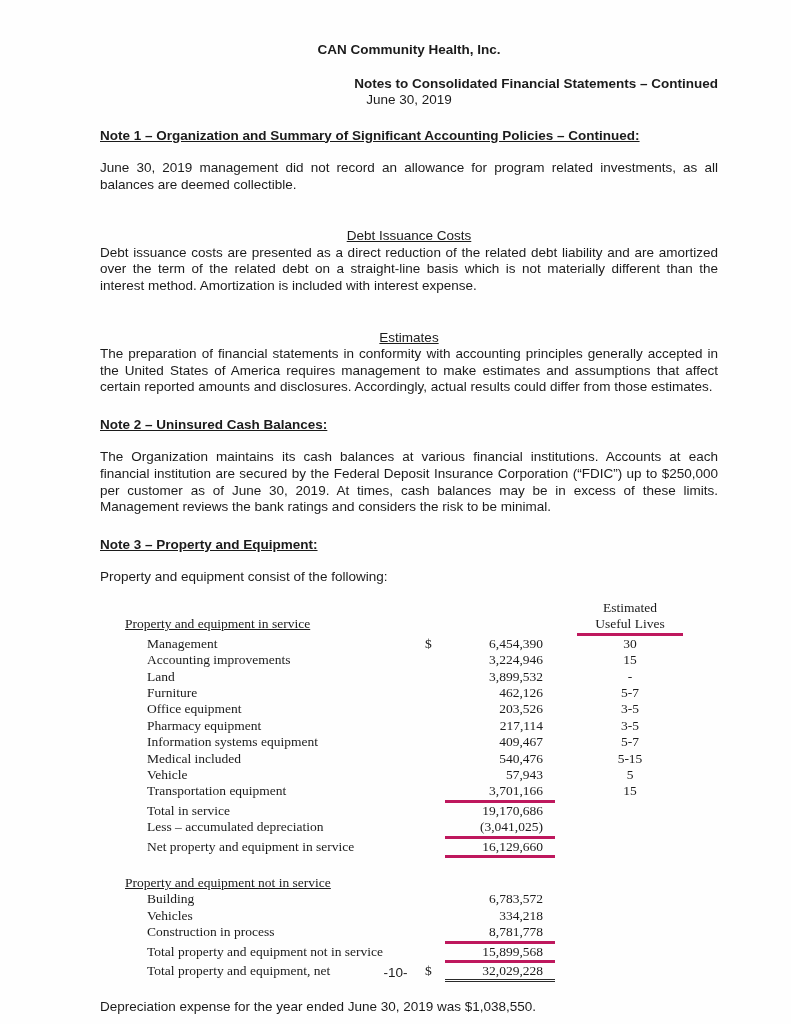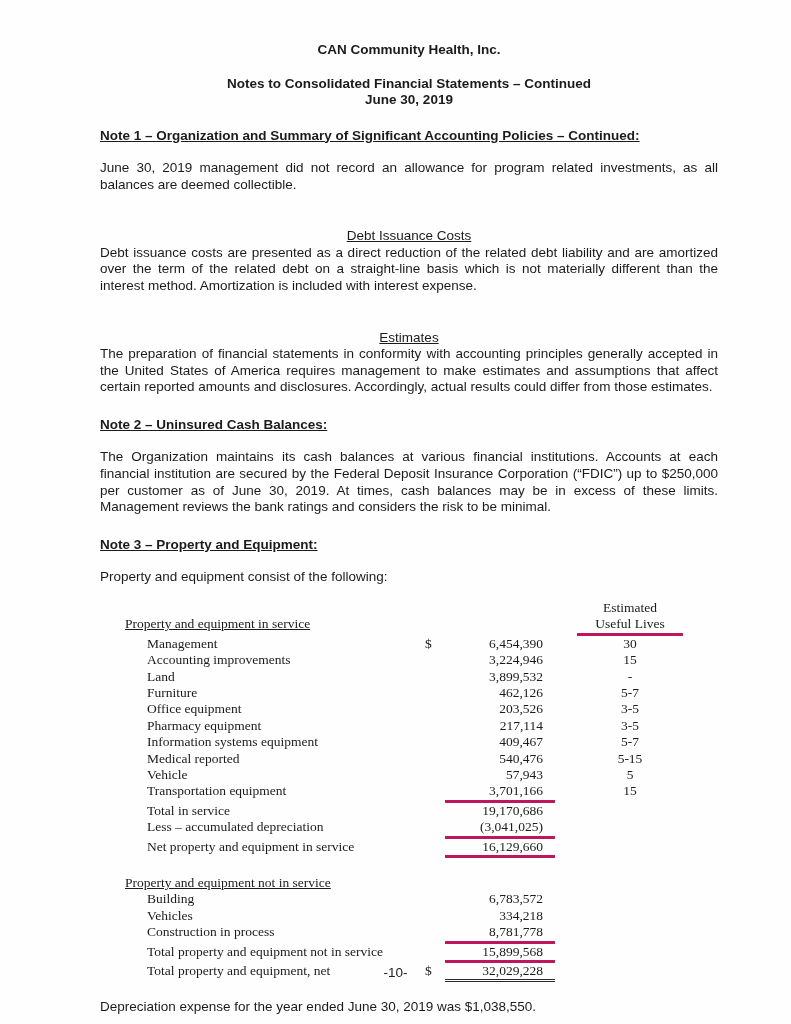--- a/index.html
+++ b/index.html
@@ -14,25 +14,25 @@
     margin: 0 auto;
     background: #fefefe;
     font-family: "Liberation Sans", sans-serif;
     font-size: 13.5px;
     color: #1b1b1b;
     overflow: hidden;
   }
   .content {
     padding: 42px 73px 0 100px;
   }
-  .center { text-align: center; font-weight: bold; }
+  .center { text-align: center; }
   .uline { text-decoration: underline; }
 
   .doc-header-org { font-weight: bold; }
-  .doc-header-title { font-weight: bold; margin-top: 19px; }
+  .doc-header-title { font-weight: bold; margin-top: 19px; text-align: right; }
   .doc-header-date { margin-top: 1px; line-height: 16.5px; }
 
   .note-heading {
     font-weight: bold;
     text-decoration: underline;
     margin-top: 19px;
     line-height: 16.5px;
   }
   .para {
     text-align: justify;
@@ -161,21 +161,21 @@
         <span class="c-amt">217,114</span>
         <span class="c-life">3-5</span>
       </div>
       <div class="t-row">
         <span class="c-label indent">Information systems equipment</span>
         <span class="c-cur"></span>
         <span class="c-amt">409,467</span>
         <span class="c-life">5-7</span>
       </div>
       <div class="t-row">
-        <span class="c-label indent">Medical reported</span>
+        <span class="c-label indent">Medical included</span>
         <span class="c-cur"></span>
         <span class="c-amt">540,476</span>
         <span class="c-life">5-15</span>
       </div>
       <div class="t-row">
         <span class="c-label indent">Vehicle</span>
         <span class="c-cur"></span>
         <span class="c-amt">57,943</span>
         <span class="c-life">5</span>
       </div>

